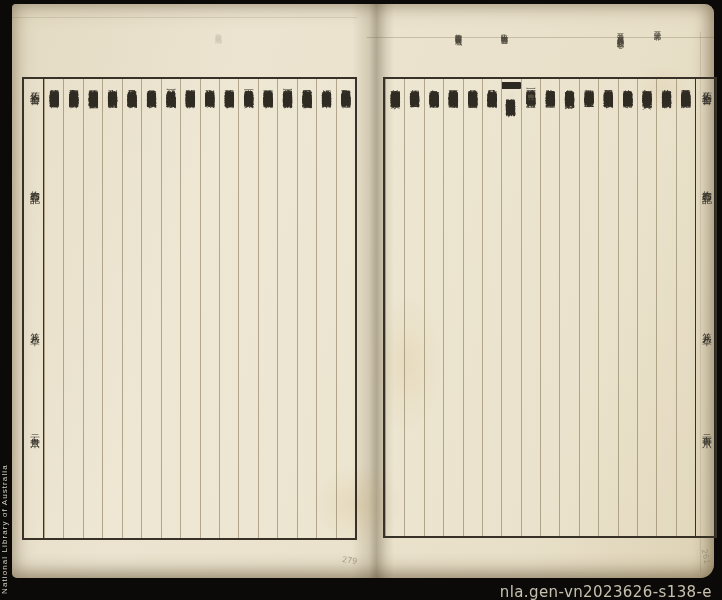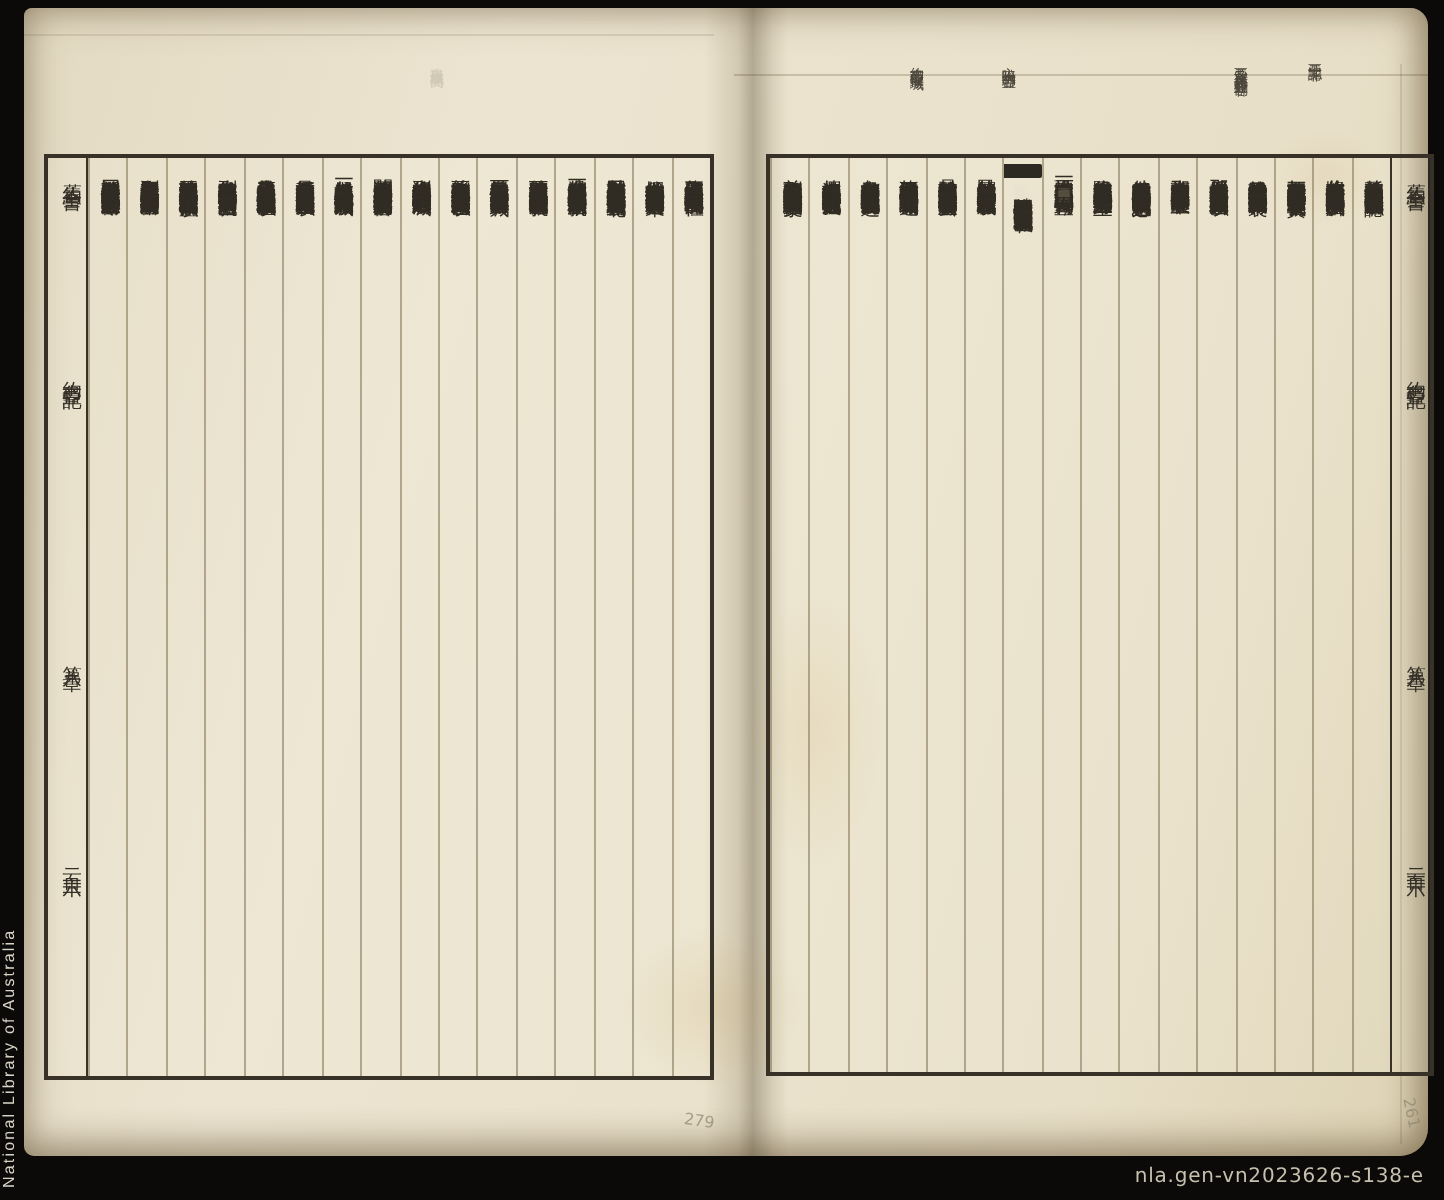--- a/index.html
+++ b/index.html
@@ -53,21 +53,21 @@
   .ann.faint{opacity:.16;}
   .pencil{position:absolute;color:#8f8872;font-size:8px;font-family:"DejaVu Sans",sans-serif;opacity:.75;}
   .watermark{
     position:absolute;left:0px;top:408px;width:13px;height:186px;
     writing-mode:vertical-rl;transform:rotate(180deg);
     font-family:"Liberation Sans",sans-serif;font-size:8px;letter-spacing:1.1px;
     color:#d7d3c6;white-space:nowrap;
   }
   .imgid{
     position:absolute;left:470px;top:583px;width:242px;text-align:right;
-    font-family:"DejaVu Sans",sans-serif;font-size:10px;letter-spacing:.4px;color:#c6c0ae;
+    font-family:"DejaVu Sans",sans-serif;font-size:15px;letter-spacing:.4px;color:#c6c0ae;
   }
 </style>
 </head>
 <body>
 
 <div class="paper">
   <div class="gutter"></div>
 
   <div class="hairline" style="left:355px;top:33px;width:347px;height:1px;opacity:.55;"></div>
   <div class="hairline" style="left:0;top:13px;width:345px;height:1px;opacity:.3;"></div>

